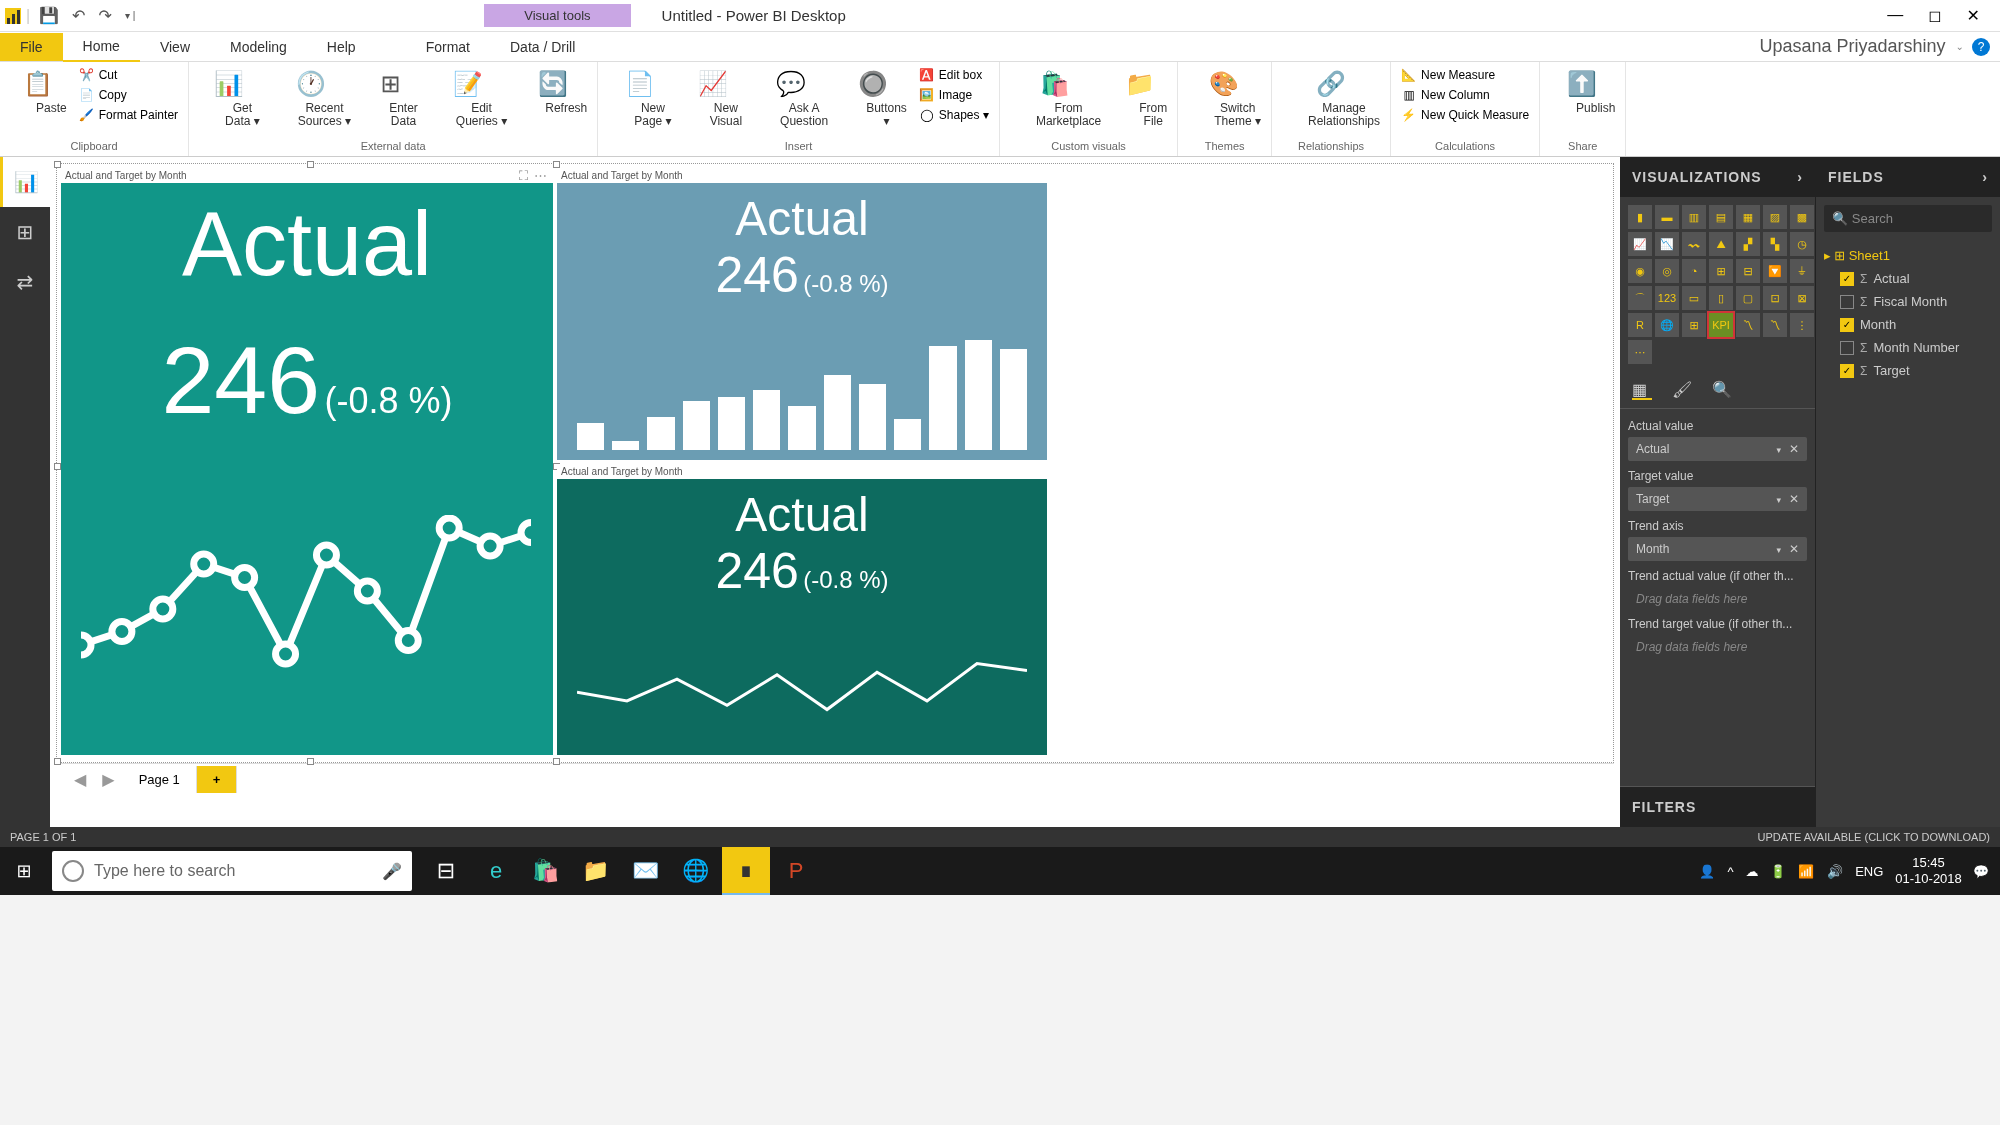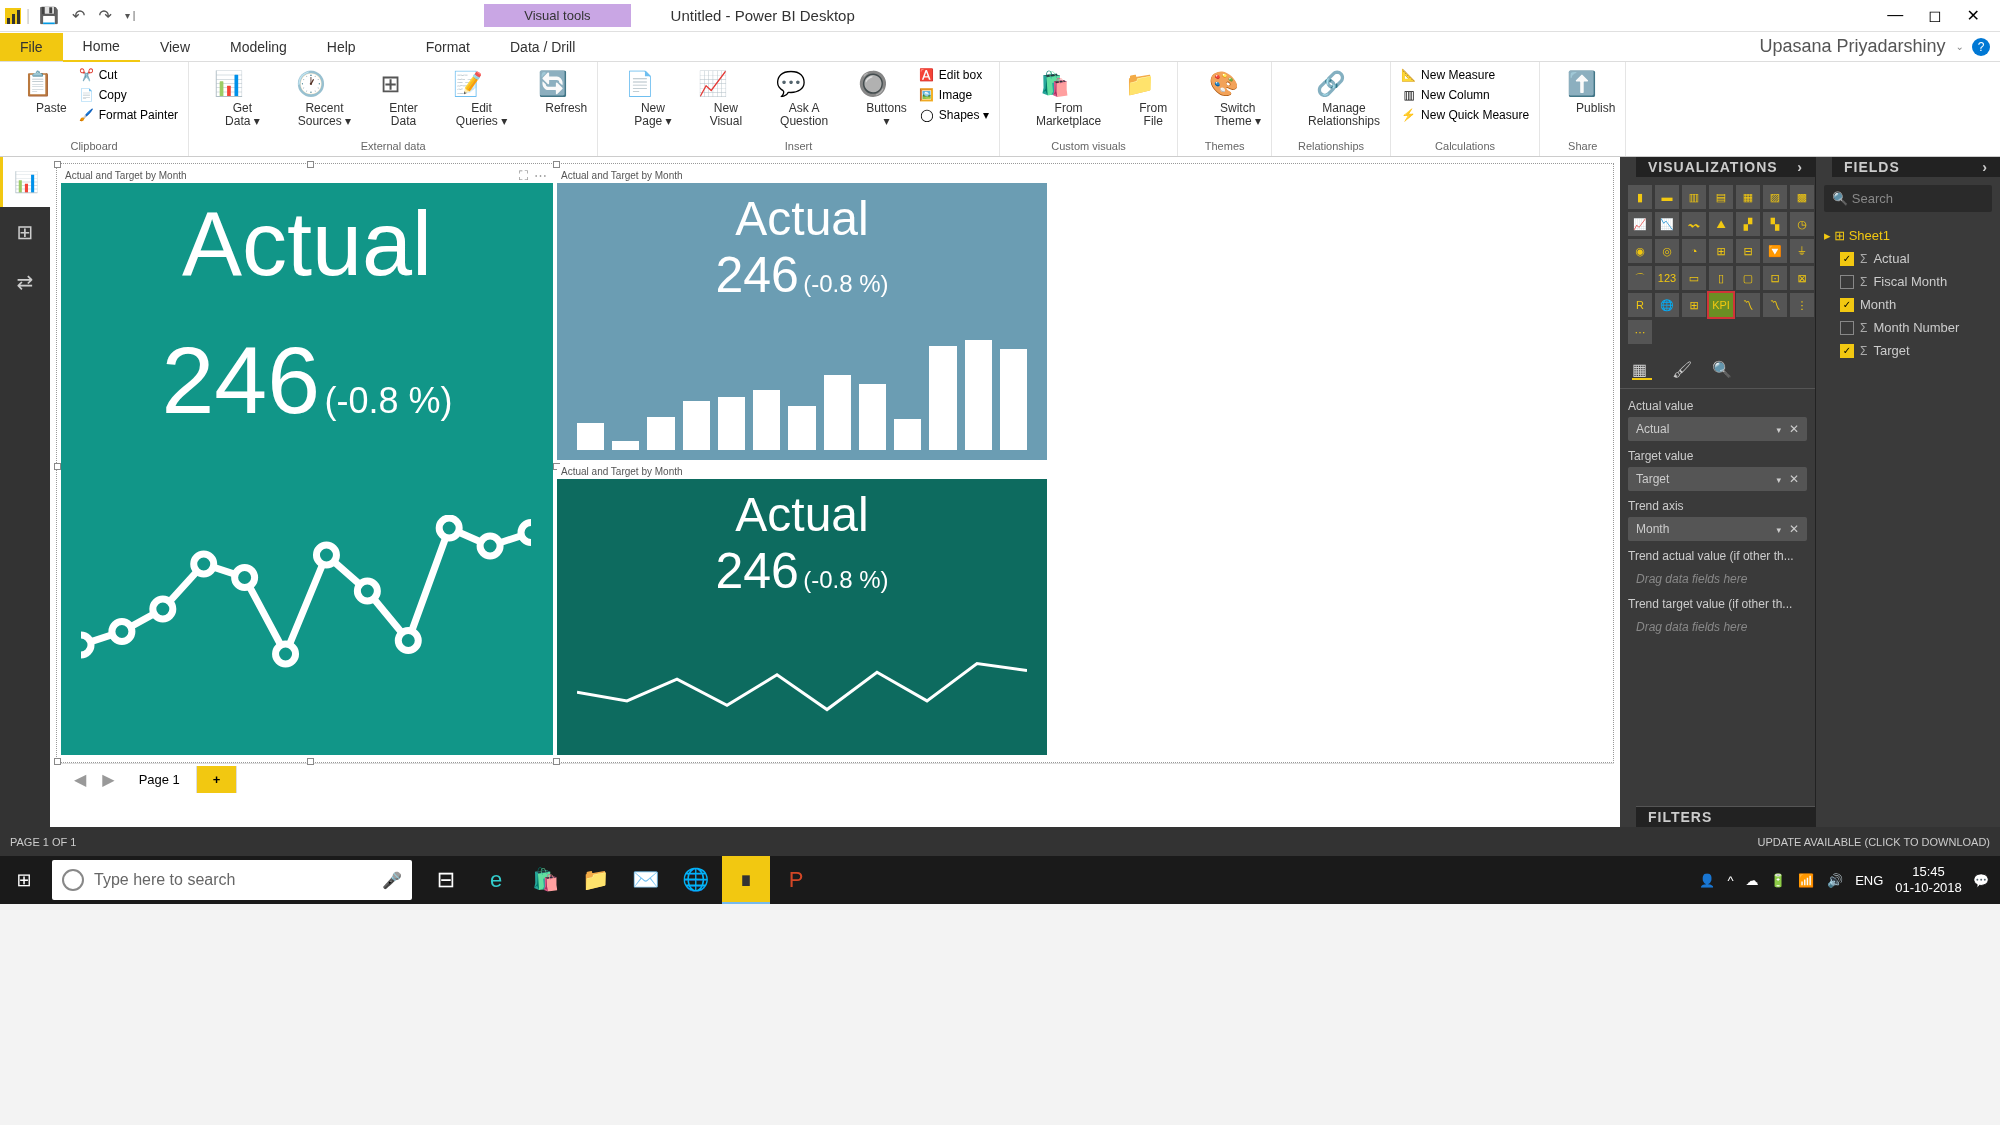--- a/index.html
+++ b/index.html
@@ -5,21 +5,21 @@
 * { margin: 0; padding: 0; box-sizing: border-box; font-family: "Segoe UI", sans-serif; }
 body { background: #f3f3f3; width: 2000px; height: 1125px; overflow: hidden; position: relative; }
 
 
 .titlebar { height: 32px; background: #fff; display: flex; align-items: center; border-bottom: 1px solid #e0e0e0; }
 .titlebar-left { display: flex; align-items: center; gap: 5px; padding: 0 5px; }
 .titlebar-left .app-icon { width: 16px; height: 16px; background: #f2c811; display: flex; align-items: flex-end; justify-content: center; }
 .titlebar-left .app-icon span { width: 3px; background: #333; margin: 0 1px; }
 .qat-btn { padding: 2px 4px; color: #555; cursor: pointer; }
 .visual-tools { background: #c9a6e4; padding: 4px 40px; font-size: 13px; color: #333; margin-left: 340px; }
-.doc-title { margin-left: 40px; font-size: 15px; color: #333; }
+.doc-title { margin-left: 31px; font-size: 15px; color: #333; }
 .win-controls { margin-left: auto; display: flex; gap: 25px; padding-right: 20px; font-size: 16px; }
 
 
 .menubar { height: 30px; background: #fff; display: flex; align-items: center; border-bottom: 1px solid #ddd; }
 .file-tab { background: #f2c811; color: #333; padding: 6px 20px; font-size: 14px; }
 .menu-item { padding: 6px 20px; font-size: 14px; color: #333; cursor: pointer; }
 .menu-item.active { border-bottom: 2px solid #f2c811; }
 .user-name { margin-left: auto; padding-right: 10px; font-size: 18px; color: #555; }
 .help-icon { width: 18px; height: 18px; border-radius: 50%; background: #0078d4; color: #fff; text-align: center; font-size: 12px; line-height: 18px; margin-right: 10px; }
 
@@ -70,42 +70,42 @@
 
 
 .page-tabs { height: 32px; background: #fff; border-top: 1px solid #ddd; display: flex; align-items: center; padding-left: 10px; gap: 0; }
 .ptab-nav { padding: 4px 8px; color: #999; cursor: pointer; }
 .ptab { padding: 6px 16px; font-size: 13px; border-right: 1px solid #ddd; cursor: pointer; }
 .ptab.add { background: #f2c811; font-weight: bold; }
 
 
 .right-panels { width: 195px; background: #3a3a3a; color: #ccc; display: flex; flex-direction: column; }
 .right-panels2 { width: 185px; background: #3a3a3a; color: #ccc; display: flex; flex-direction: column; border-left: 1px solid #222; }
-.panel-header { background: #222; padding: 2px 12px; font-size: 14px; font-weight: 600; letter-spacing: 1px; display: flex; justify-content: space-between; align-items: center; margin-left: 16px; }
+.panel-header { background: #222; padding: 12px 12px; font-size: 14px; font-weight: 600; letter-spacing: 1px; display: flex; justify-content: space-between; align-items: center; }
 .viz-grid { display: grid; grid-template-columns: repeat(7, 24px); gap: 3px; padding: 8px; }
 .viz-icon { width: 24px; height: 24px; background: #555; cursor: pointer; display: flex; align-items: center; justify-content: center; font-size: 11px; color: #f2c811; }
 .viz-icon.sel { outline: 2px solid #d13438; background: #6b8e23; }
 .field-wells { padding: 4px 8px; }
 .well-label { font-size: 12px; color: #ccc; padding: 6px 0 4px; }
 .well-pill { background: #555; border-radius: 2px; padding: 5px 8px; font-size: 12px; display: flex; justify-content: space-between; align-items: center; margin-bottom: 2px; }
 .well-empty { color: #888; font-size: 12px; font-style: italic; padding: 5px 8px; }
 .well-tabs { display: flex; gap: 20px; padding: 8px 12px; border-bottom: 1px solid #555; }
 .well-tab-icon { width: 20px; height: 20px; color: #ccc; cursor: pointer; }
 .well-tab-icon.active { border-bottom: 2px solid #f2c811; padding-bottom: 2px; }
 
 .search-box { margin: 8px; background: #2a2a2a; padding: 6px 8px; font-size: 13px; color: #888; border-radius: 2px; }
 .field-tree { padding: 4px 8px; }
 .field-table { color: #f2c811; font-size: 13px; padding: 4px 0; cursor: pointer; }
 .field-item { display: flex; align-items: center; gap: 6px; padding: 4px 4px 4px 16px; font-size: 13px; cursor: pointer; }
 .field-cb { width: 14px; height: 14px; border: 1px solid #888; display: inline-flex; align-items: center; justify-content: center; }
 .field-cb.checked { background: #f2c811; border-color: #f2c811; color: #000; font-size: 10px; }
 .field-sigma { color: #aaa; font-size: 12px; }
 
 
-.statusbar { height: 29px; background: #333; color: #ccc; display: flex; align-items: center; padding: 0 10px; font-size: 11px; justify-content: space-between; }
+.statusbar { height: 20px; background: #333; color: #ccc; display: flex; align-items: center; padding: 0 10px; font-size: 11px; justify-content: space-between; }
 
 
 .taskbar { height: 48px; background: #1a1a1a; display: flex; align-items: center; color: #fff; }
 .start-btn { width: 48px; height: 48px; display: flex; align-items: center; justify-content: center; font-size: 18px; cursor: pointer; }
 .search-bar { width: 360px; height: 40px; background: #fff; margin-left: 4px; display: flex; align-items: center; padding: 0 10px; color: #666; gap: 10px; border-radius: 2px; }
 .search-bar .cortana { width: 22px; height: 22px; border: 2px solid #888; border-radius: 50%; }
 .task-icons { display: flex; gap: 2px; margin-left: 10px; }
 .task-icon { width: 48px; height: 48px; display: flex; align-items: center; justify-content: center; font-size: 22px; cursor: pointer; }
 .task-icon.active { border-bottom: 2px solid #76b9ed; }
 .systray { margin-left: auto; display: flex; align-items: center; gap: 12px; padding-right: 10px; font-size: 13px; }

